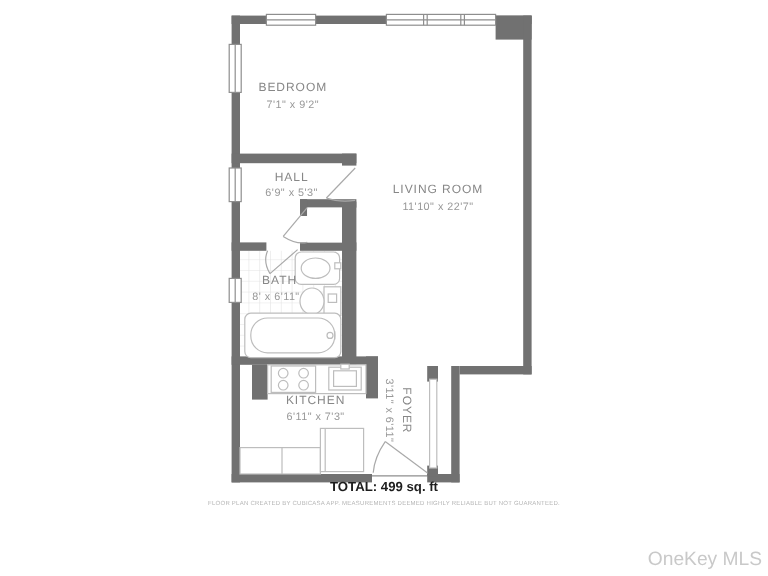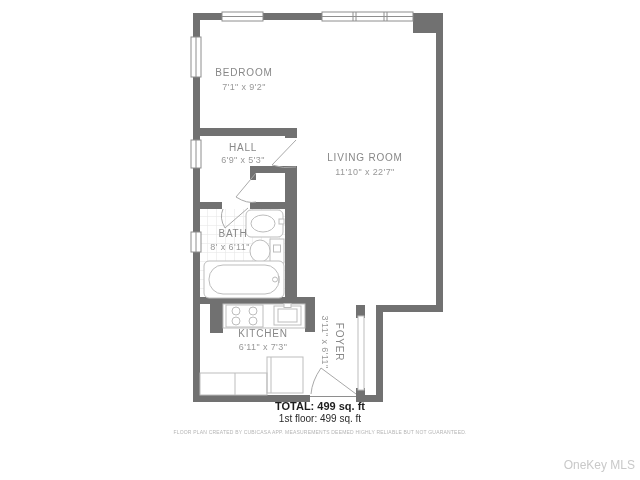--- a/index.html
+++ b/index.html
@@ -12,21 +12,21 @@
   .fixture{fill:#ffffff;stroke:#bdbdbd;stroke-width:1;}
   .fixline{fill:none;stroke:#bdbdbd;stroke-width:1;}
   .door{fill:none;stroke:#a9a9a9;stroke-width:1;}
   .win{fill:#ffffff;stroke:#8e8e8e;stroke-width:1;}
   .winline{stroke:#8e8e8e;stroke-width:1;}
   .footer{position:absolute;left:0;top:400px;width:640px;text-align:center;color:#1d1d1d;}
   .footer .total{font-size:11px;font-weight:bold;line-height:13px;}
   .footer .sub{font-size:10px;line-height:12px;color:#2a2a2a;}
   .footer .excl{font-size:10.5px;line-height:12px;color:#1d1d1d;}
   .footer .disclaimer{font-size:5px;line-height:6px;margin-top:4px;color:#b5b5b5;letter-spacing:0.2px;}
-  .watermark{position:absolute;right:5px;top:458px;font-size:12px;color:#c9c9c9;}
+  .watermark{position:absolute;right:5px;top:458px;font-size:16px;color:#c9c9c9;}
 </style>
 </head>
 <body>
 
 <div class="stage">
 <svg width="640" height="480" viewBox="0 0 640 480">
   <defs>
     <pattern id="tiles" width="9" height="9" patternUnits="userSpaceOnUse">
       <path d="M9 0H0V9" fill="none" stroke="#e3e3e3" stroke-width="1"></path>
     </pattern>
@@ -140,18 +140,17 @@
     <text class="rdims" x="230" y="250" text-anchor="middle">8' x 6'11"</text>
     <text class="rname" x="263" y="337" text-anchor="middle">KITCHEN</text>
     <text class="rdims" x="263" y="350" text-anchor="middle">6'11" x 7'3"</text>
     <text class="rname" transform="translate(336,342) rotate(90)" text-anchor="middle">FOYER</text>
     <text class="rdims" transform="translate(322,342) rotate(90)" text-anchor="middle">3'11" x 6'11"</text>
   </g>
 </svg>
 
 <div class="footer">
   <div class="total">TOTAL: 499 sq. ft</div>
-  <div class="sub">1st floor: 499 sq. ft</div>
   <div class="disclaimer">FLOOR PLAN CREATED BY CUBICASA APP. MEASUREMENTS DEEMED HIGHLY RELIABLE BUT NOT GUARANTEED.</div>
 </div>
 
 <div class="watermark">OneKey MLS</div>
 </div>
 
 </body></html>

